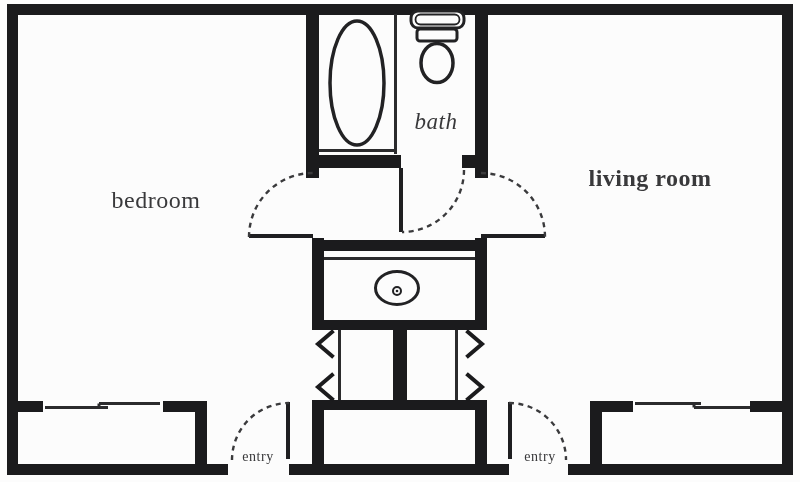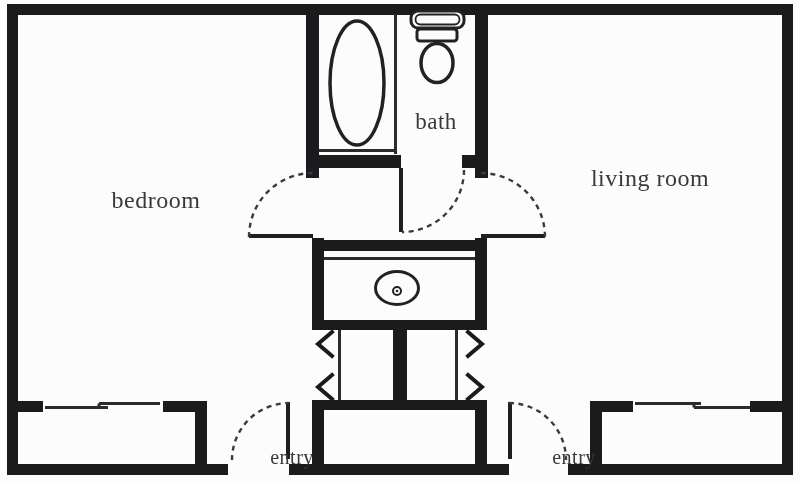--- a/index.html
+++ b/index.html
@@ -3,21 +3,21 @@
 <meta charset="utf-8">
 <style>
   html,body{margin:0;padding:0;background:#fcfcfc;}
   .plan{position:relative;width:800px;height:482px;background:#fcfcfc;overflow:hidden;
         font-family:"Liberation Serif","DejaVu Serif",serif;}
   .plan svg{position:absolute;left:0;top:0;}
   .room-label{position:absolute;transform:translate(-50%,-50%);color:#39393b;
               letter-spacing:0.5px;white-space:nowrap;user-select:none;}
   .lbl-24{font-size:24px;}
   .lbl-23{font-size:23px;}
-  .lbl-20{font-size:20px;margin-left:34px;}
+  .lbl-20{font-size:14px;}
   .wall{fill:#1b1b1d;}
   .thin{fill:#2b2b2d;}
   .leaf{fill:#1f1f21;}
   .arc{fill:none;stroke:#3a3a3c;stroke-width:2.4;stroke-dasharray:5 4.5;}
   .fix{fill:none;stroke:#222224;}
   .fixfill{fill:#fcfcfc;stroke:#222224;}
   .chev{fill:none;stroke:#1b1b1d;stroke-width:4;stroke-linecap:square;}
   .win{fill:none;stroke:#2b2b2d;stroke-width:3;}
 </style>
 </head>
@@ -98,17 +98,17 @@
       <rect class="fix" x="415.5" y="14.5" width="44" height="10" rx="5" stroke-width="1.8"></rect>
       <rect class="fixfill" x="417" y="29" width="40" height="12" rx="3" stroke-width="3"></rect>
       <ellipse class="fixfill" cx="437" cy="63" rx="16" ry="19.5" stroke-width="3.5"></ellipse>
       <ellipse class="fix" cx="397" cy="288" rx="21.5" ry="16.5" stroke-width="3"></ellipse>
       <circle class="fix" cx="397" cy="291" r="4" stroke-width="2"></circle>
       <circle cx="397" cy="291" r="1.3" fill="#222224"></circle>
     </g>
   </svg>
 
   <div class="room-label lbl-24" style="left:156px;top:180px;margin-top:20px;">bedroom</div>
-  <div class="room-label lbl-23" style="left:436px;top:122px;">bath</div>
-  <div class="room-label lbl-24" style="left:650px;top:178px;">living room</div>
+  <div class="room-label lbl-23" style="left:436px;top:122px;font-style:italic;">bath</div>
+  <div class="room-label lbl-24" style="left:650px;top:178px;font-weight:bold;">living room</div>
   <div class="room-label lbl-20" style="left:258px;top:457px;">entry</div>
   <div class="room-label lbl-20" style="left:540px;top:457px;">entry</div>
 </div>
 
 </body></html>

